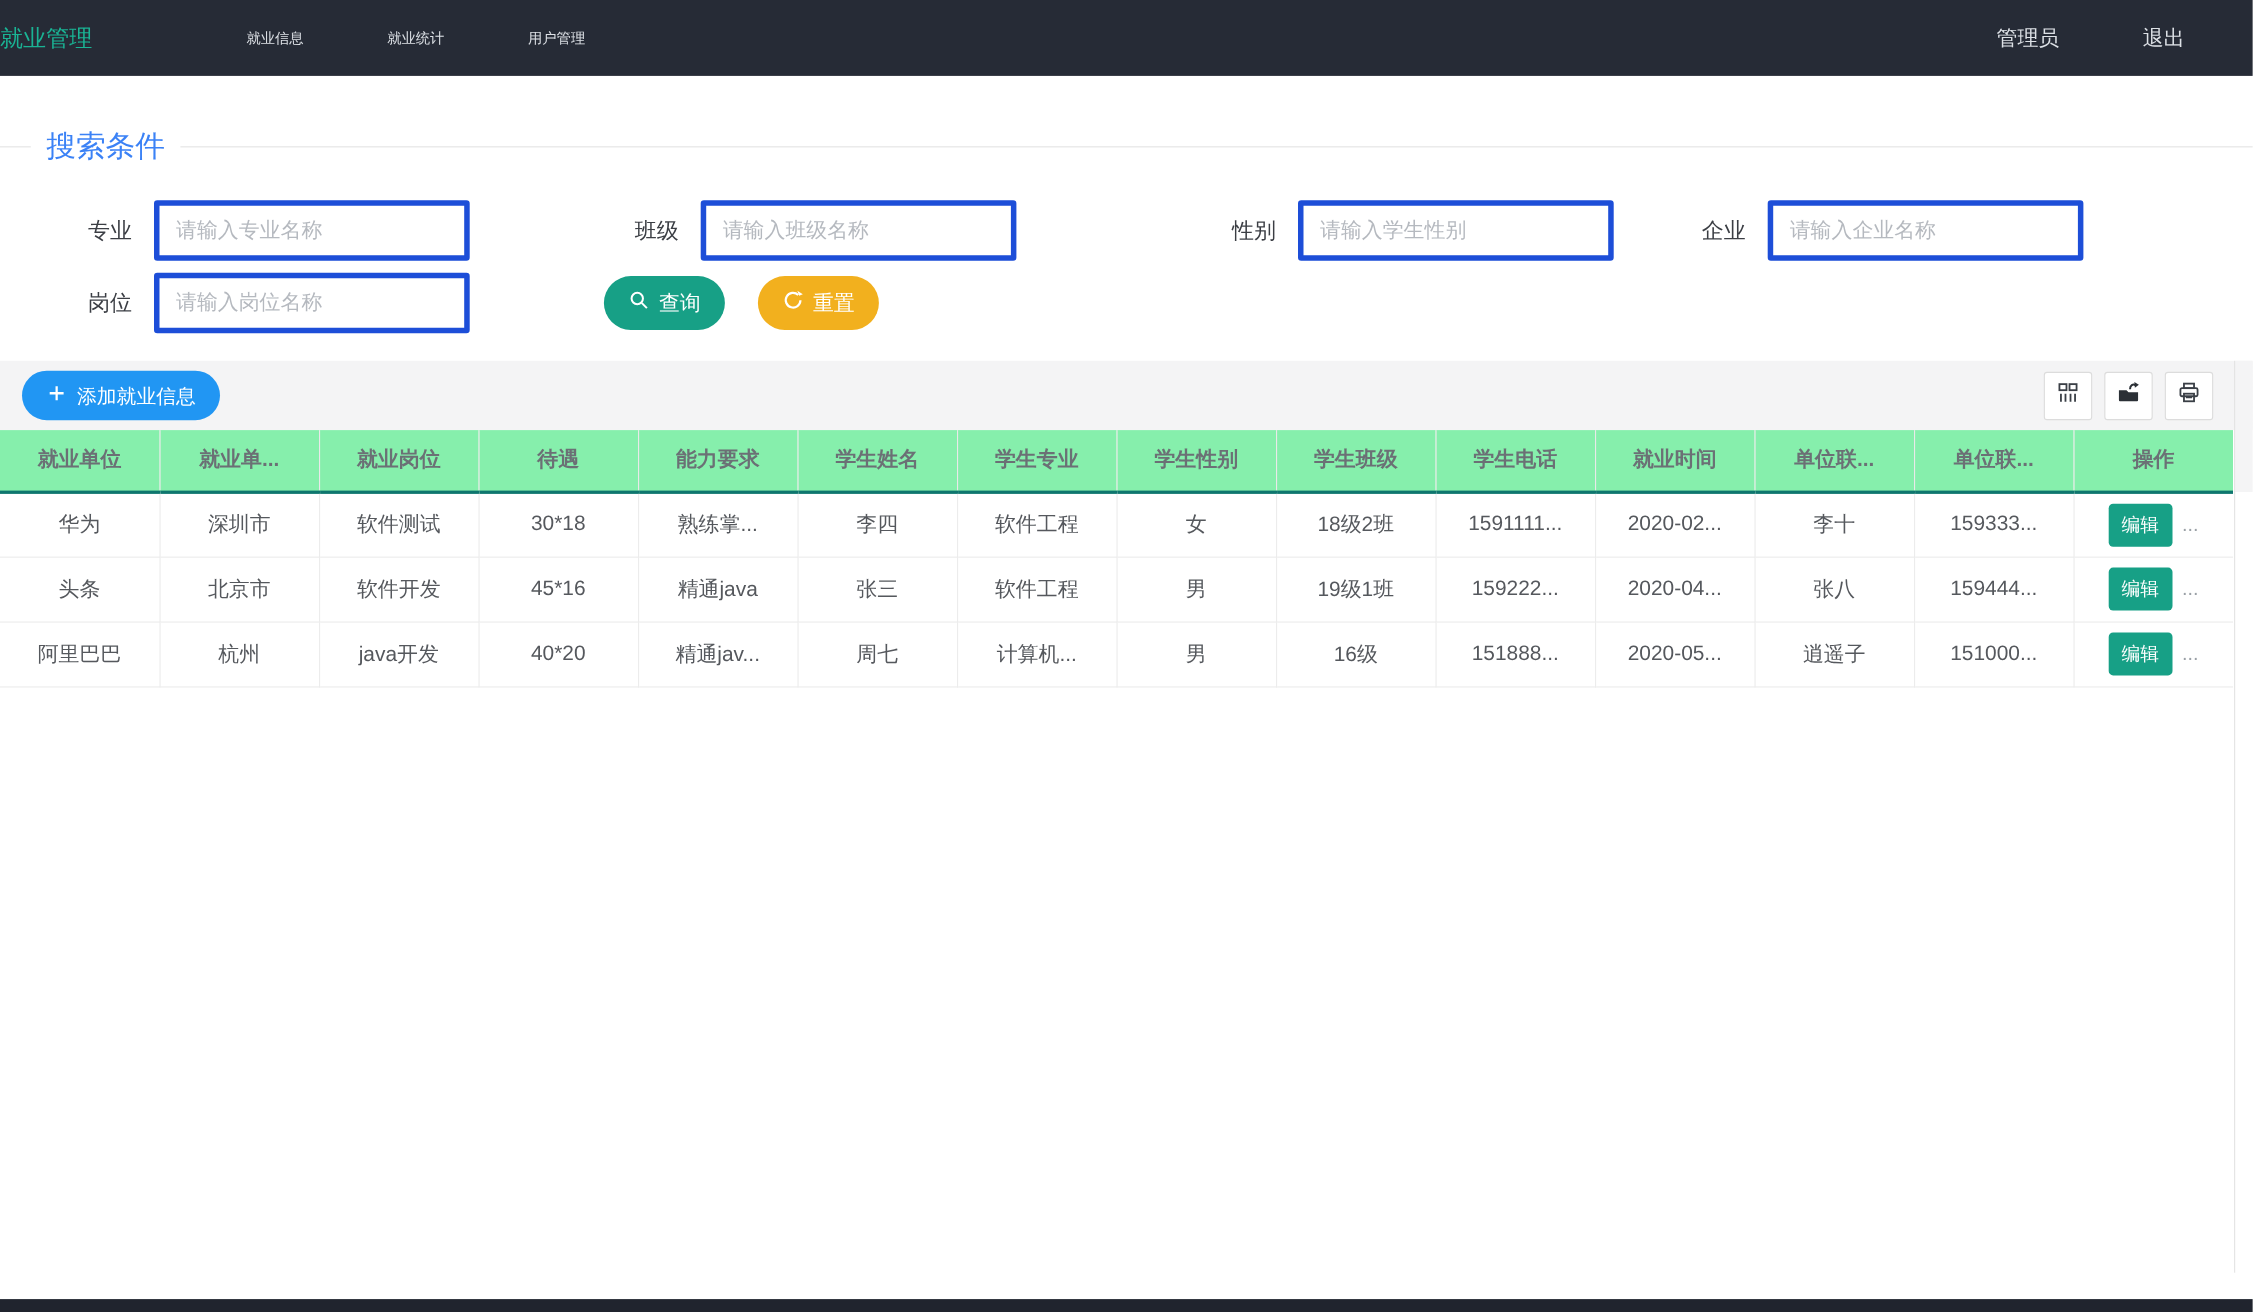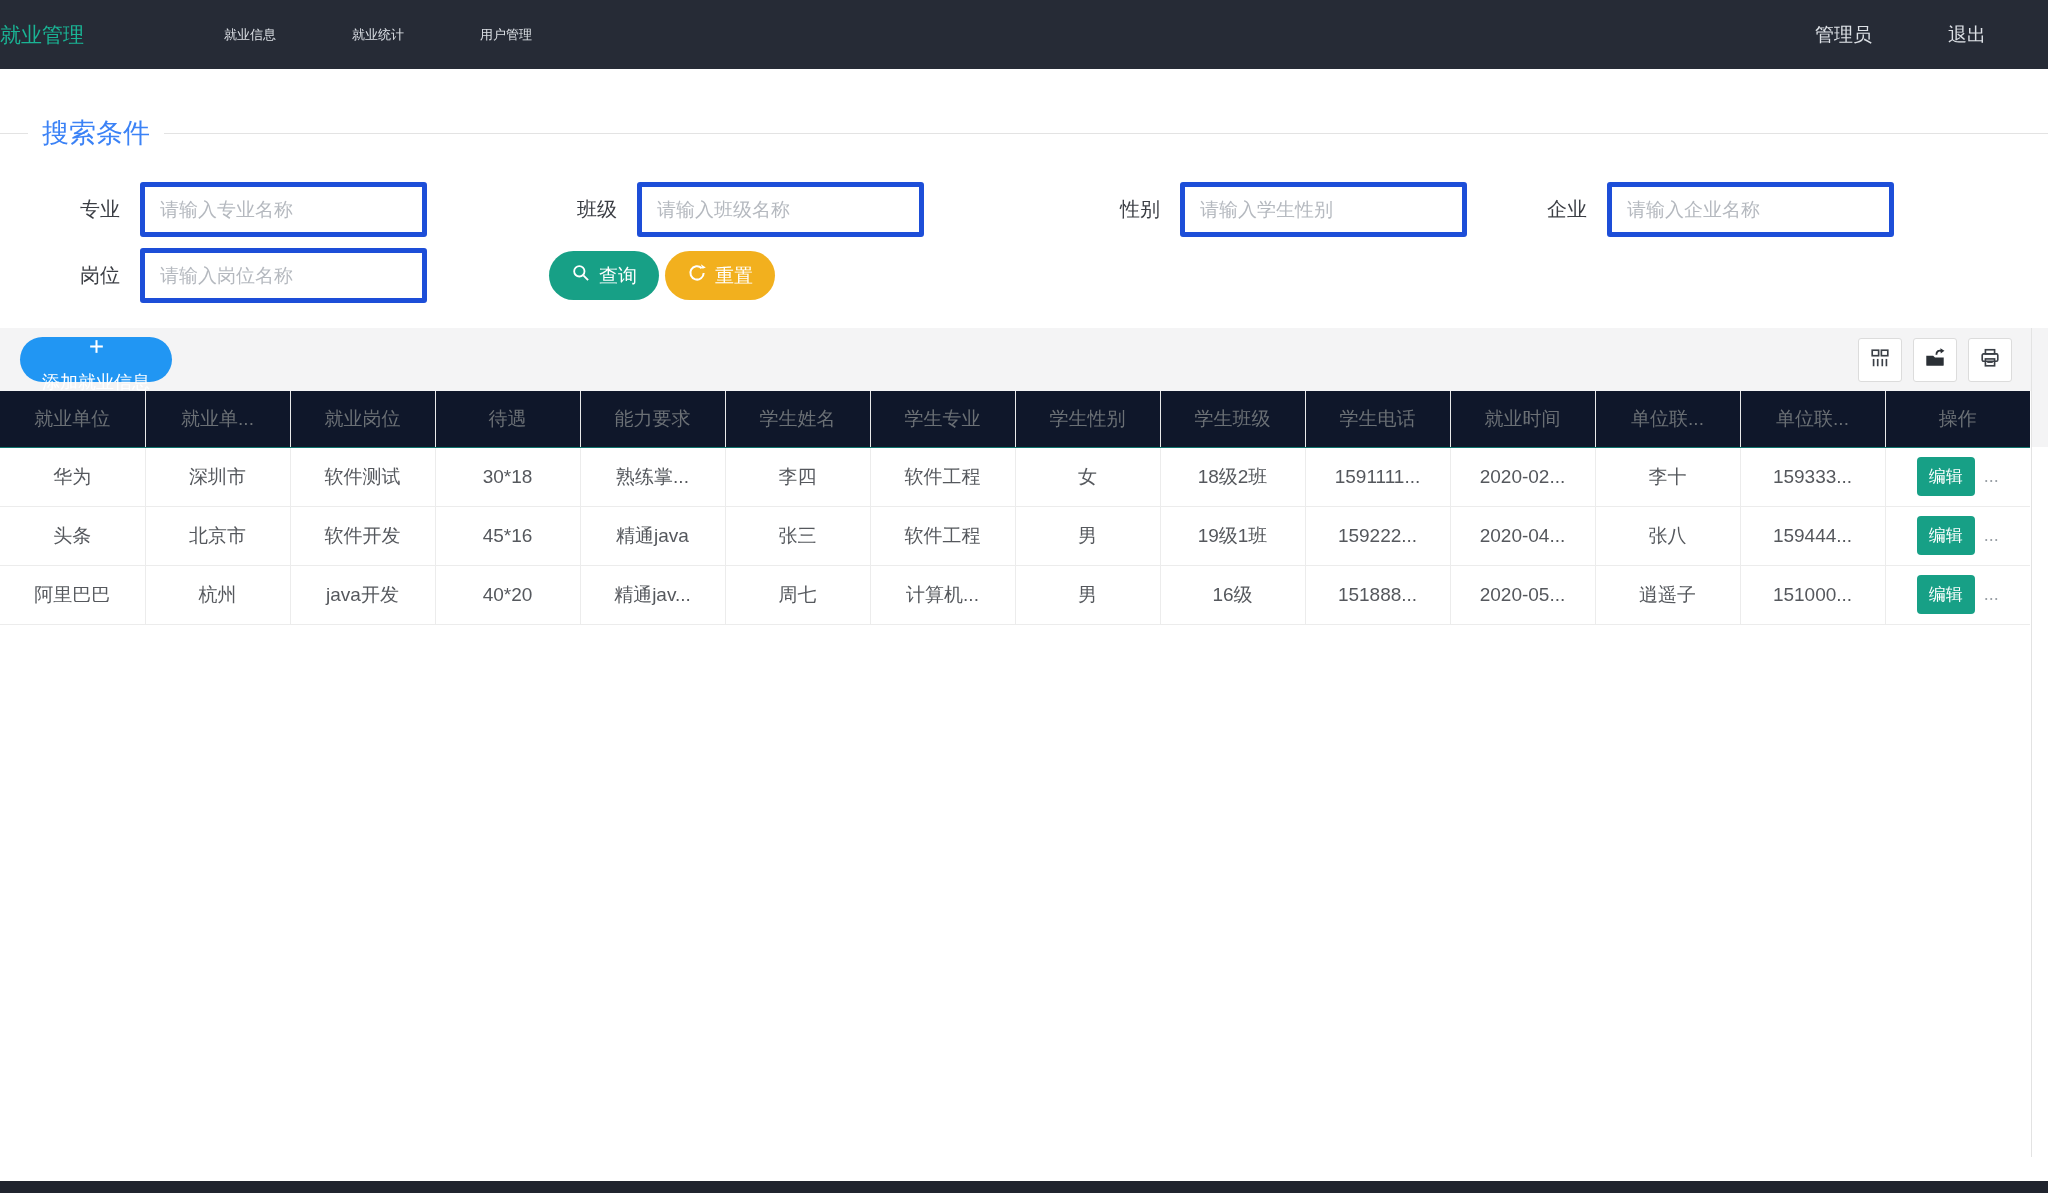--- a/index.html
+++ b/index.html
@@ -36,21 +36,21 @@
   .fg-1 { width: 497px; } .fg-2 { width: 480px; } .fg-3 { width: 490px; justify-content: flex-end; }
   .fg .lbl { width: 140px; text-align: right; padding-right: 20px; font-size: 20px; color: #3b3e44; }
   .fg input {
     width: 287px; height: 55px;
     border: 5px solid #1d4ed8; border-radius: 3px;
     padding: 17px 15px; font-size: 19px; color: #0c4a6e;
     outline: none;
   }
   .fg input::placeholder { color: #b5b9bf; }
 
-  .btn-row-gap { margin-left: 52px; display: flex; align-items: center; gap: 6px; }
+  .btn-row-gap { margin-left: 52px; display: flex; align-items: center; gap: 30px; }
   .pill-btn {
     height: 49px; border: none; border-radius: 25px;
     padding: 0 22px; font-size: 19px; color: #fff;
     display: inline-flex; align-items: center; gap: 8px; cursor: pointer;
     font-family: inherit;
   }
   .btn-query { background: #17a086; }
   .btn-reset { background: #f2b01e; }
 
   
@@ -58,38 +58,37 @@
   .tbl-toolbar {
     background: #f4f4f5; height: 63px;
     display: flex; align-items: center;
     padding: 0 36px 0 20px;
   }
   .btn-add {
     background: #2196f3; color: #fff; border: none; border-radius: 23px;
     height: 45px; padding: 0 22px; font-size: 18px;
     display: inline-flex; align-items: center; gap: 9px; cursor: pointer;
     font-family: inherit;
-    flex-direction: column;
   }
   .tool-btns { margin-left: auto; display: flex; gap: 11px; }
   .tool-btn {
     width: 44px; height: 44px; background: #fff;
     border: 1px solid #dcdcdc; border-radius: 3px;
     display: flex; align-items: center; justify-content: center; cursor: pointer;
   }
 
   table.grid {
     width: calc(100% - 18px);
     border-collapse: collapse; table-layout: fixed;
   }
   table.grid col { width: 7.142%; }
   table.grid th {
-    background: #0f172a; height: 56px;
-    font-size: 19px; font-weight: 400; color: #6b7075;
-    border-bottom: 1px solid #0f766e; border-right: 1px solid #e9e9e9;
+    background: #86efac; height: 56px;
+    font-size: 19px; font-weight: 700; color: #6b7075;
+    border-bottom: 3px solid #0f766e; border-right: 1px solid #e9e9e9;
     text-align: center;
   }
   table.grid th:last-child { border-right: none; }
   table.grid td {
     height: 59px; text-align: center;
     font-size: 19px; color: #55585d;
     border-bottom: 1px solid #ececec; border-right: 1px solid #ececec;
     background: #fff; overflow: hidden; white-space: nowrap;
   }
   table.grid td:last-child { border-right: none; }

